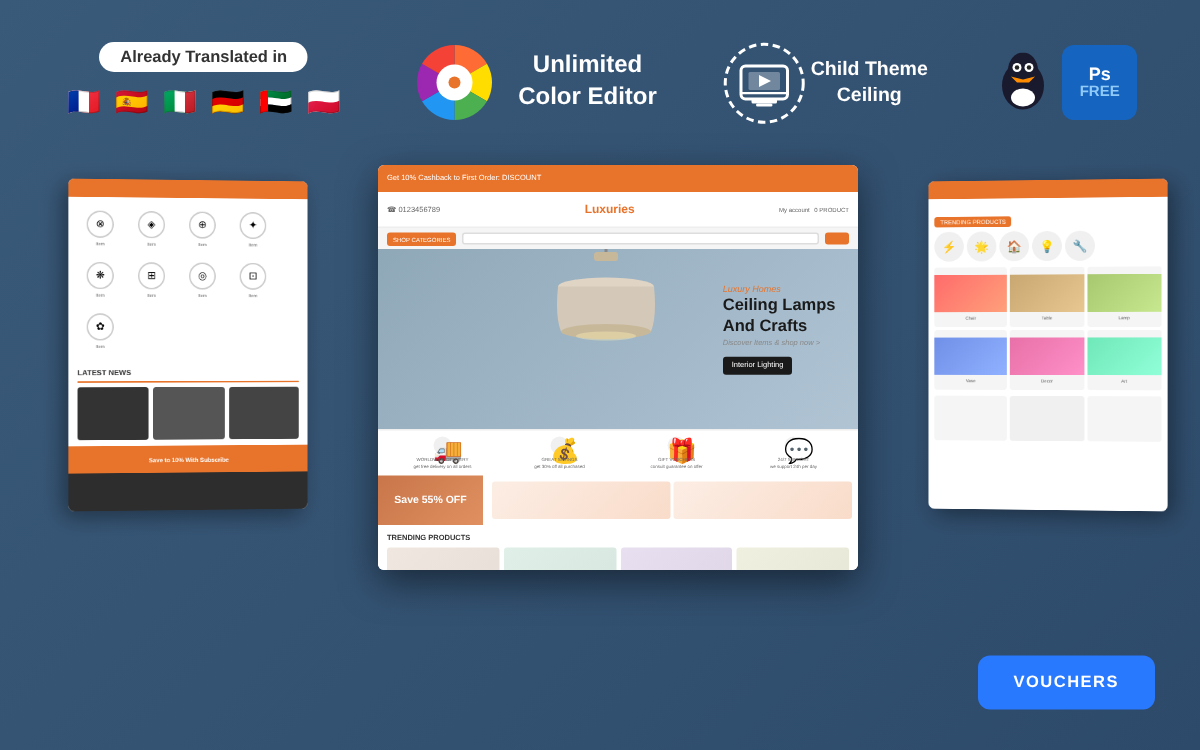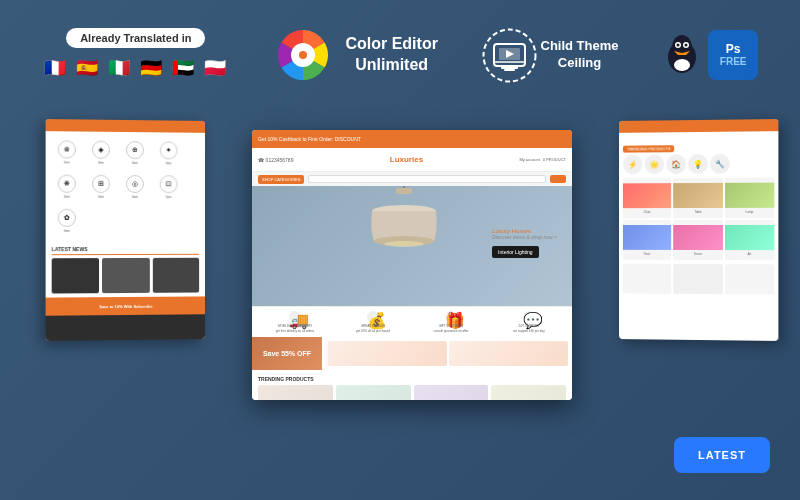--- a/index.html
+++ b/index.html
@@ -145,21 +145,21 @@
     }
     .badge-ps .free-label {
       font-size: 10px;
       color: #90caf9;
     }
 
     
     .screenshots-section {
       flex: 1;
       display: flex;
-      align-items: center;
+      align-items: flex-start;
       justify-content: center;
       padding: 0 20px;
       gap: 0;
       position: relative;
       margin-left: 24px;
     }
 
     
     .screenshot-left {
       width: 160px;
@@ -550,22 +550,22 @@
         <path d="M51.65 42.5 A25 25 0 0 1 30 55 L30 30 Z" fill="#4caf50"></path>
         <path d="M30 55 A25 25 0 0 1 8.35 42.5 L30 30 Z" fill="#2196f3"></path>
         <path d="M8.35 42.5 A25 25 0 0 1 8.35 17.5 L30 30 Z" fill="#9c27b0"></path>
         <path d="M8.35 17.5 A25 25 0 0 1 30 5 L30 30 Z" fill="#f44336"></path>
 
         <circle cx="30" cy="30" r="12" fill="white"></circle>
 
         <circle cx="30" cy="30" r="4" fill="#e8732a"></circle>
       </svg>
       <div class="feature-color-text">
+        <div>Unlimited</div>
         <div>Color Editor</div>
-        <div>Unlimited</div>
       </div>
     </div>
 
     <div class="feature-child">
       <svg class="child-icon" viewBox="0 0 55 55">
         <circle cx="27.5" cy="27.5" r="26" fill="none" stroke="white" stroke-width="2" stroke-dasharray="5,3"></circle>
         <rect x="12" y="16" width="31" height="22" rx="3" fill="none" stroke="white" stroke-width="2"></rect>
         <rect x="19" y="38" width="17" height="3" rx="1" fill="white"></rect>
         <rect x="22" y="41" width="11" height="2" rx="1" fill="white"></rect>
         <line x1="12" y1="34" x2="43" y2="34" stroke="white" stroke-width="1.5"></line>
@@ -698,20 +698,24 @@
             <path d="M8 35 Q6 55 10 65 L70 65 Q74 55 72 35 Z" fill="#d4c9b8"></path>
 
             <ellipse cx="40" cy="65" rx="30" ry="5" fill="#c8b89a"></ellipse>
 
             <ellipse cx="40" cy="68" rx="20" ry="3" fill="rgba(255,240,180,0.4)"></ellipse>
           </svg>
         </div>
 
         <div class="sc-hero-text">
           <div class="sc-hero-subtitle">Luxury Homes</div>
+          <div class="sc-hero-title">
+            <span>Ceiling Lamps</span><br>
+            <span>And Crafts</span>
+          </div>
           <div class="sc-discover">Discover Items &amp; shop now &gt;</div>
           <div class="sc-hero-btn">Interior Lighting</div>
         </div>
       </div>
 
       <div class="sc-features-row">
         <div class="sc-feature-item">
             <div class="sc-feature-icon">🚚</div>
             <div class="sc-feature-text">WORLDWIDE DELIVERY</div>
             <div class="sc-feature-text">get free delivery on all orders</div>
@@ -800,17 +804,17 @@
           <div style="height:30px;background:#f0f0f0;border-radius:2px;"></div>
           <div style="height:30px;background:#f5f5f5;border-radius:2px;"></div>
         </div>
       </div>
     </div>
 
   </div>
 
   <div class="bottom-bar">
     <div class="updated-badge">
-      <div class="updated-label">LATEST</div>
+      <div class="updated-label">VOUCHERS</div>
     </div>
   </div>
 
 </div>
 
 </body></html>

